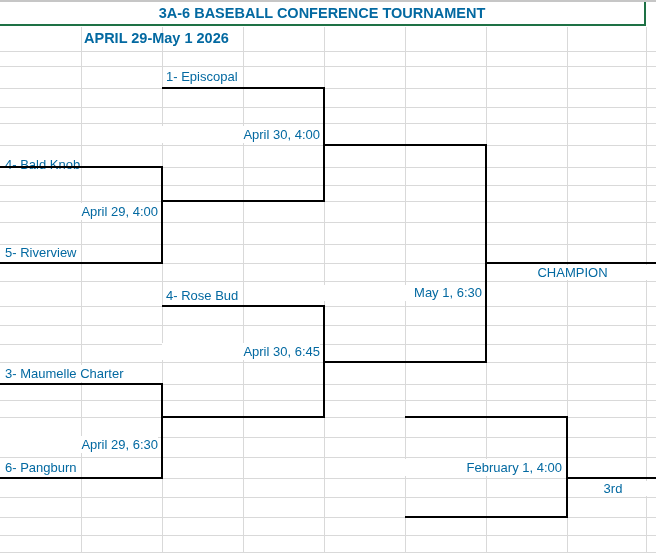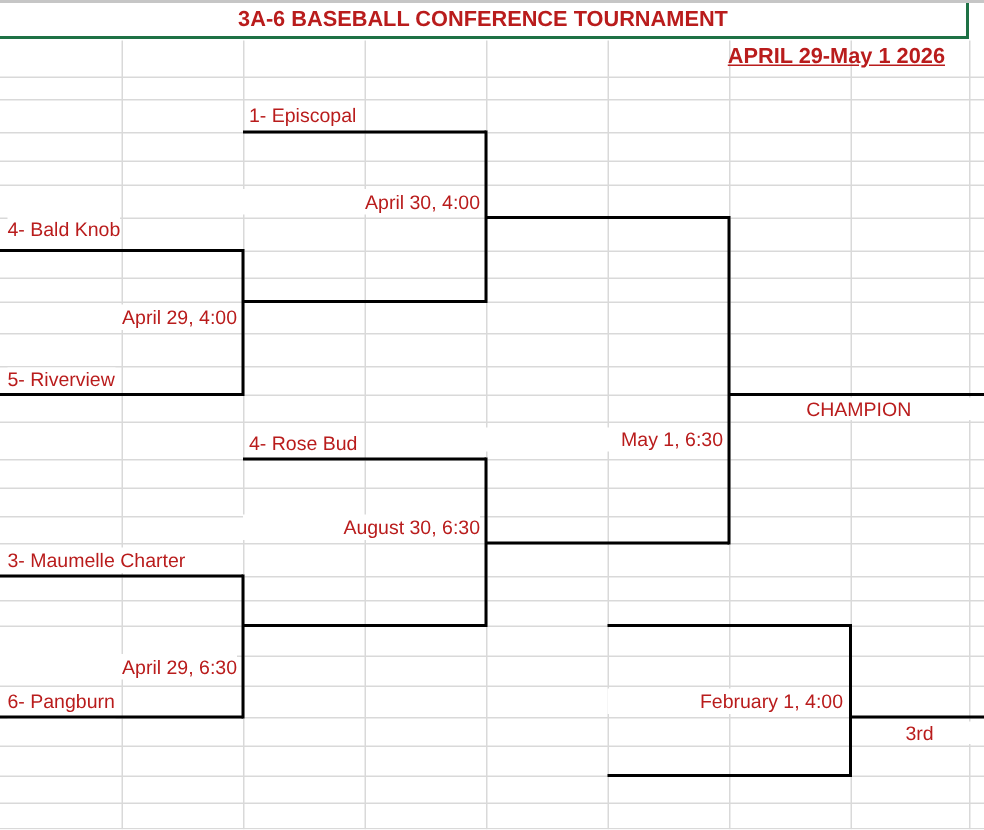--- a/index.html
+++ b/index.html
@@ -2,41 +2,41 @@
 <html><head>
 <meta charset="utf-8">
 <style>
   html,body{margin:0;padding:0;background:#fff;}
   #sheet{
     position:relative;
     width:656px;height:553px;
     background:#ffffff;
     overflow:hidden;
     font-family:"Liberation Sans","DejaVu Sans",sans-serif;
-    color:#b91c1c;
+    color:#0369a1;
   }
   .gridline{position:absolute;background:#d9d9d9;z-index:1;}
   .bline{position:absolute;background:#000;z-index:3;}
   .lbl{
     position:absolute;z-index:2;
     font-size:13px;white-space:nowrap;background:#fff;
   }
   .lbl.right{text-align:right;}
   .lbl.center{text-align:center;}
   #top-edge{position:absolute;left:0;top:0;width:656px;height:2px;background:#c6c6c6;z-index:4;}
   #title-cell{
     position:absolute;left:0;top:2px;width:644px;height:22px;z-index:4;
     border-bottom:2px solid #1e7145;border-right:2px solid #1e7145;
     text-align:center;line-height:22px;
     font-size:14.5px;font-weight:bold;background:#fff;
   }
   #dates-cell{
-    position:absolute;left:64px;top:27px;width:566px;height:23px;z-index:4;
-    text-align:right;line-height:23px;
-    font-size:14.5px;font-weight:bold;background:transparent;text-decoration:underline;
+    position:absolute;left:84px;top:27px;width:566px;height:23px;z-index:4;
+    text-align:left;line-height:23px;
+    font-size:14.5px;font-weight:bold;background:transparent;
   }
 </style>
 </head>
 <body>
 
 <div id="sheet">
 
   <div id="grid-layer">
       <div class="gridline" style="left: 0px; top: 51px; width: 656px; height: 1px;"></div>
       <div class="gridline" style="left: 0px; top: 66px; width: 656px; height: 1px;"></div>
@@ -73,30 +73,30 @@
       <div class="gridline" style="left: 486px; top: 27px; width: 1px; height: 526px;"></div>
       <div class="gridline" style="left: 567px; top: 27px; width: 1px; height: 526px;"></div>
       <div class="gridline" style="left: 646px; top: 27px; width: 1px; height: 526px;"></div>
     </div>
 
   <div id="top-edge"></div>
   <div id="title-cell">3A-6 BASEBALL CONFERENCE TOURNAMENT</div>
   <div id="dates-cell">APRIL 29-May 1 2026</div>
 
   <div class="lbl" style="left:166px;top:68px;height:18px;line-height:18px;">1- Episcopal</div>
-  <div class="lbl" style="left:5px;top:144px;height:17px;line-height:17px;text-align:right;">4- Bald Knob</div>
+  <div class="lbl" style="left:5px;top:156px;height:17px;line-height:17px;text-align:right;">4- Bald Knob</div>
   <div class="lbl" style="left:5px;top:245px;height:16px;line-height:16px;">5- Riverview</div>
   <div class="lbl" style="left:166px;top:287px;height:17px;line-height:17px;">4- Rose Bud</div>
   <div class="lbl" style="left:5px;top:365px;height:17px;line-height:17px;">3- Maumelle Charter</div>
   <div class="lbl" style="left:5px;top:459px;height:28px;line-height:17px;">6- Pangburn</div>
 
   <div class="lbl right" style="left:162px;width:158px;top:126px;height:17px;line-height:17px;">April 30, 4:00</div>
   <div class="lbl right" style="left:0px;width:158px;top:203px;height:17px;line-height:17px;">April 29, 4:00</div>
   <div class="lbl right" style="left:324px;width:158px;top:245px;height:16px;line-height:16px;margin-top:40px;">May 1, 6:30</div>
-  <div class="lbl right" style="left:162px;width:158px;top:343px;height:17px;line-height:17px;">August 30, 6:30</div>
+  <div class="lbl right" style="left:162px;width:158px;top:343px;height:17px;line-height:17px;">April 30, 6:45</div>
   <div class="lbl right" style="left:0px;width:158px;top:436px;height:17px;line-height:17px;">April 29, 6:30</div>
   <div class="lbl right" style="left:405px;width:157px;top:459px;height:17px;line-height:17px;">February 1, 4:00</div>
 
   <div class="lbl center" style="left:489px;width:167px;top:265px;height:15px;line-height:15px;">CHAMPION</div>
   <div class="lbl center" style="left:570px;width:86px;top:481px;height:15px;line-height:15px;">3rd</div>
 
   <div id="line-layer">
       <div class="bline" style="left: 162px; top: 87px; width: 162px; height: 2px;"></div>
       <div class="bline" style="left: 324px; top: 144px; width: 162px; height: 2px;"></div>
       <div class="bline" style="left: 0px; top: 166px; width: 162px; height: 2px;"></div>

